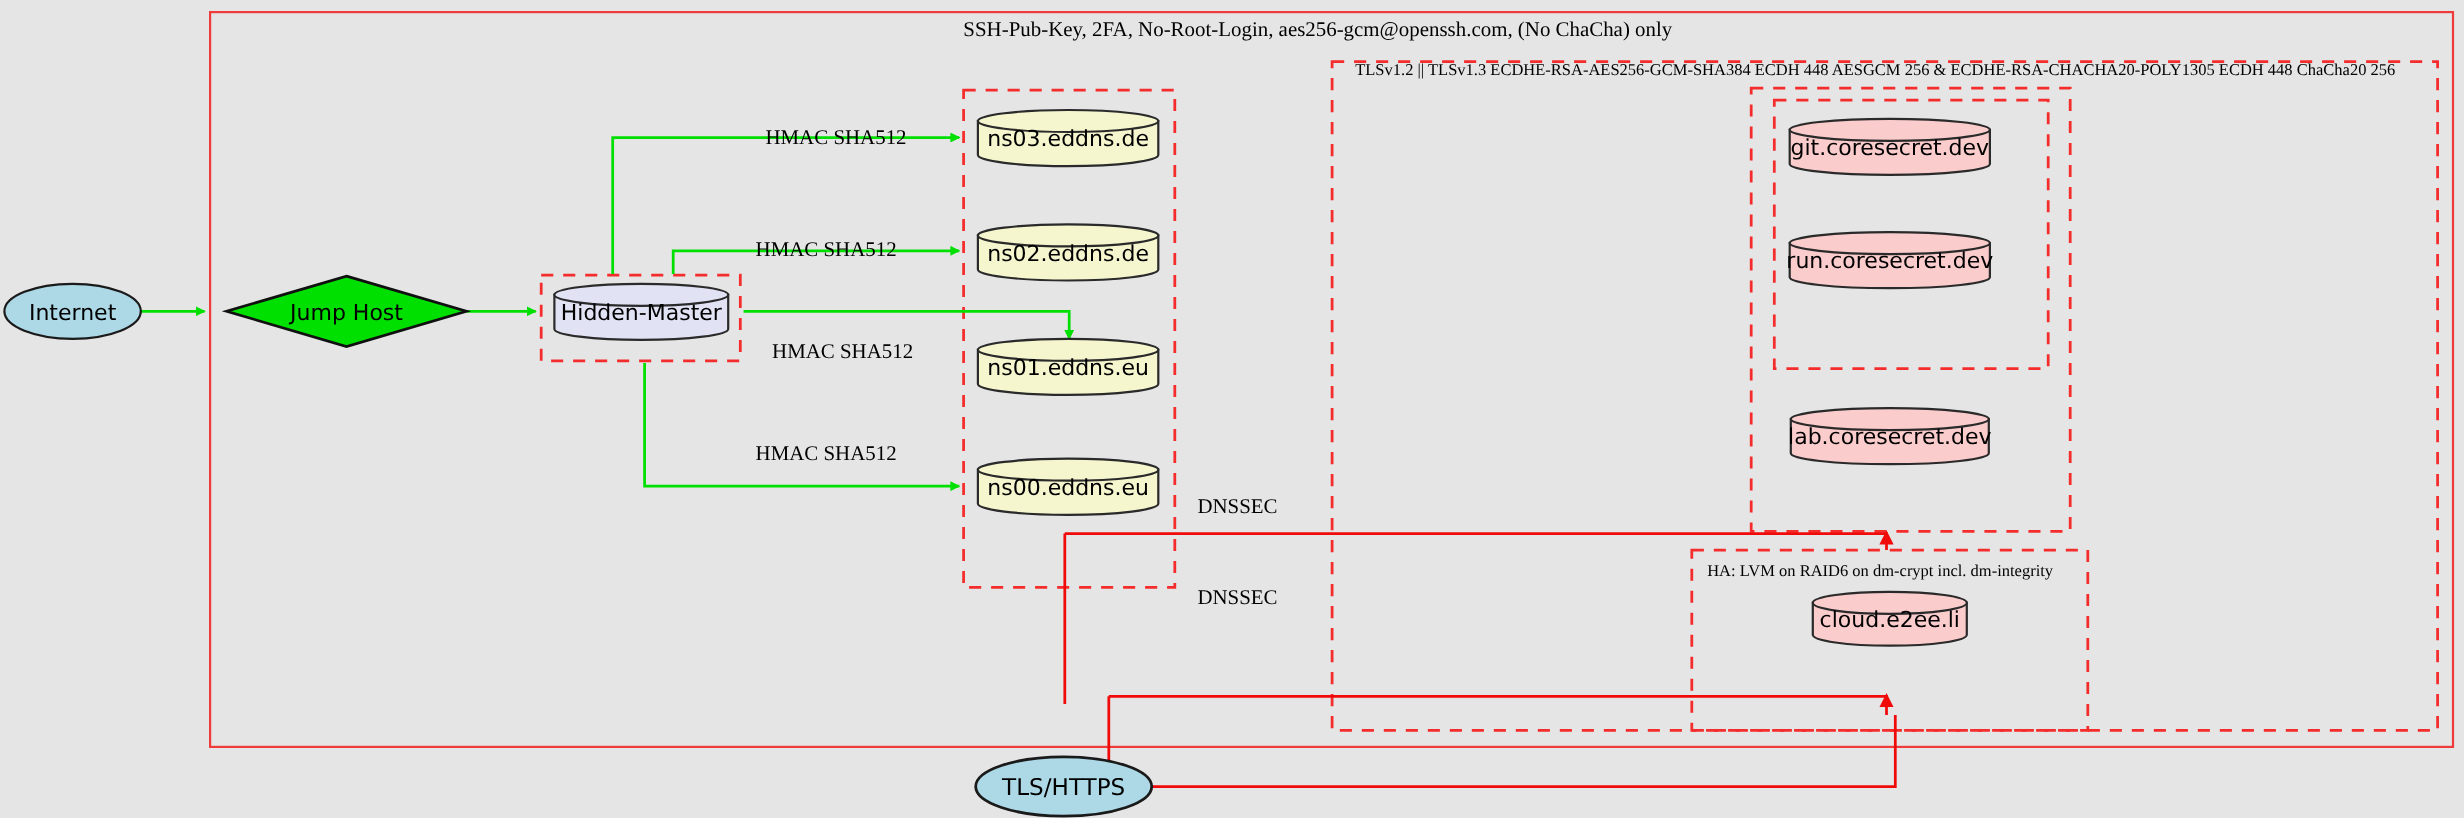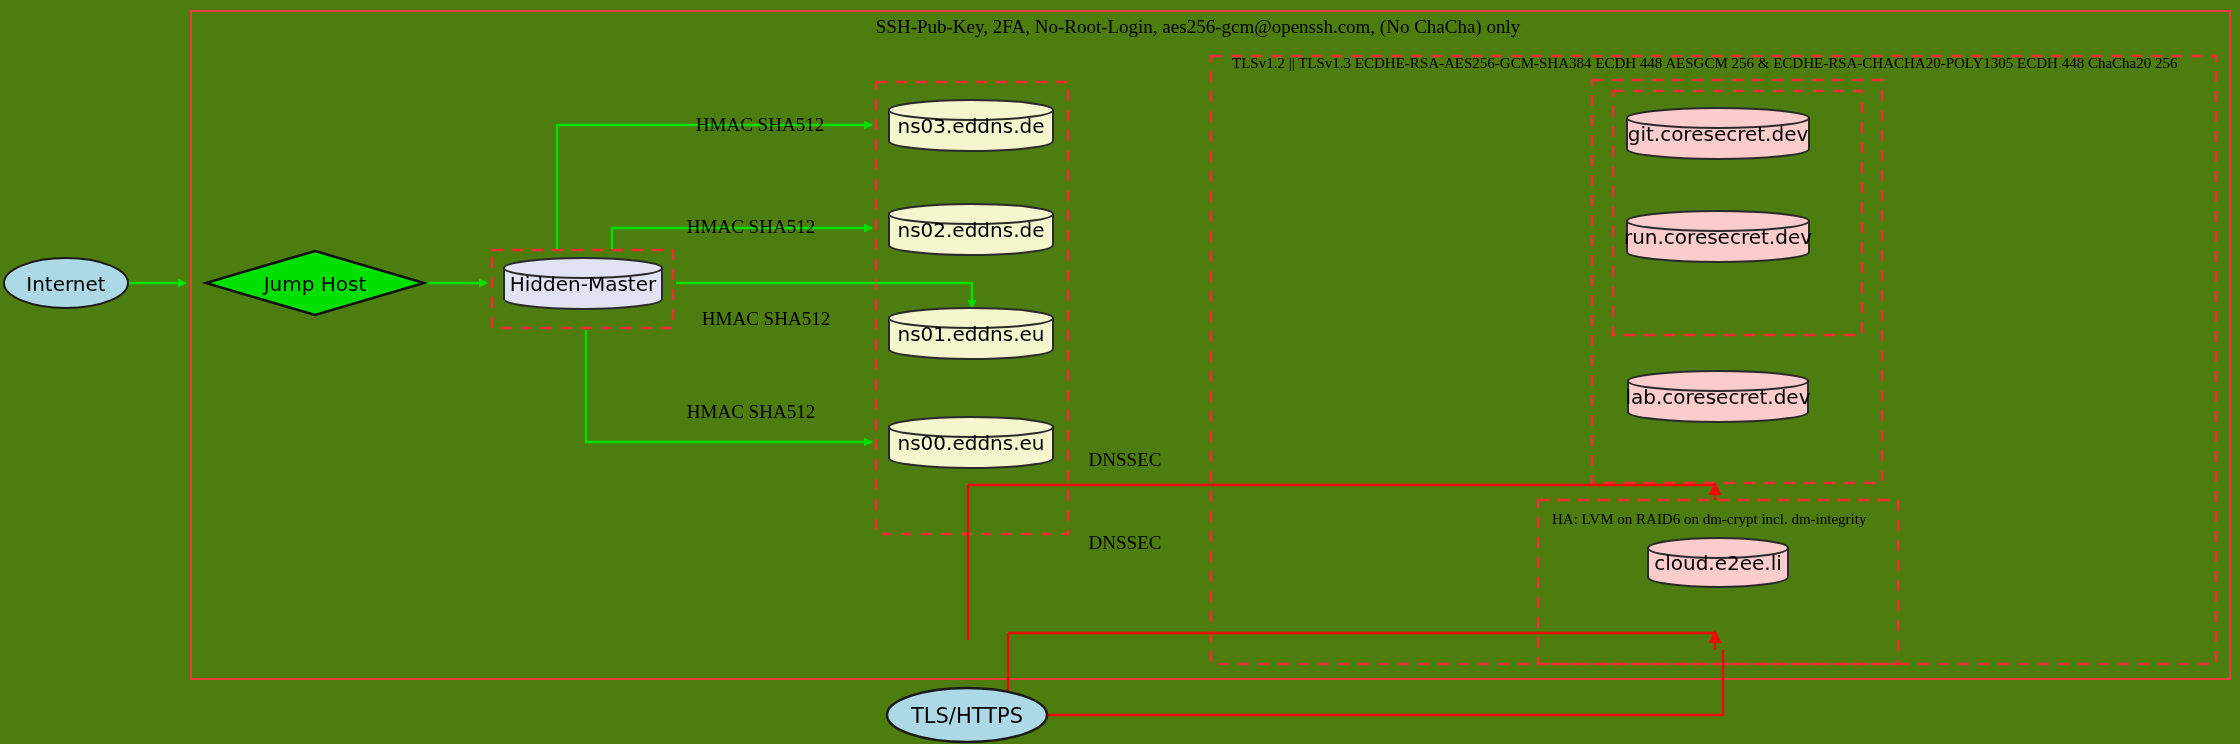--- a/index.html
+++ b/index.html
@@ -4,21 +4,21 @@
 <style>
   html, body {
     margin: 0;
     padding: 0;
     background: #ffffff;
   }
   #canvas {
     position: relative;
     width: 2240px;
     height: 744px;
-    background: #4d7c0f;
+    background: #e5e5e5;
     font-family: "Liberation Sans", sans-serif;
     overflow: hidden;
   }
   svg#diagram {
     position: absolute;
     top: 0;
     left: 0;
     width: 2240px;
     height: 744px;
   }

